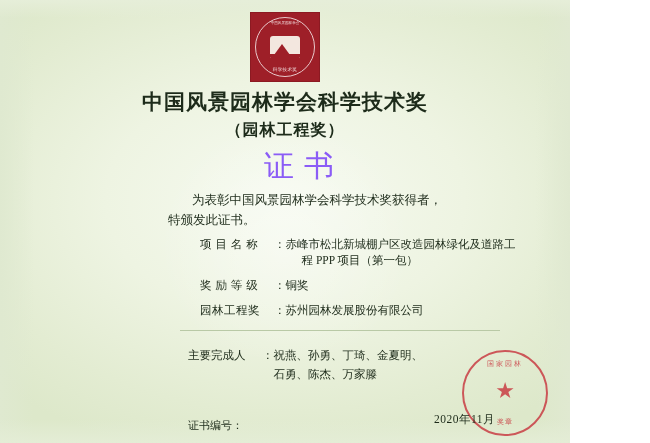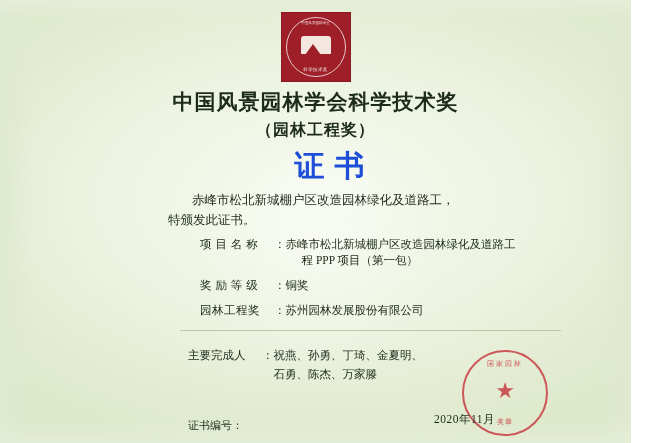--- a/index.html
+++ b/index.html
@@ -9,21 +9,21 @@
   body {
     width: 650px;
     height: 443px;
     overflow: hidden;
     font-family: "Liberation Serif", serif;
     background: #ffffff;
   }
 
   .page {
     position: relative;
-    width: 631px;
+    width: 570px;
     height: 443px;
     background: #eef3e4;
     overflow: hidden;
   }
 
   
   .paper-bg {
     position: absolute;
     inset: 0;
     background:
@@ -139,22 +139,22 @@
     font-weight: bold;
     color: #1d2b1a;
     letter-spacing: 1px;
   }
   .title-cert {
     position: absolute;
     top: 146px;
     left: 0; right: 0;
     text-align: center;
     font-size: 30px;
-    font-weight: bold;
-    color: #1d4ed8;
+    font-weight: normal;
+    color: #8b5cf6;
     letter-spacing: 10px;
     text-indent: 10px;
     padding-left: 28px;
   }
 
   
   .body-para {
     position: absolute;
     top: 190px;
     left: 168px;
@@ -312,21 +312,21 @@
         <div class="emblem-core"></div>
         <div class="emblem-bottom-text">科学技术奖</div>
       </div>
     </div>
 
     <div class="title-main">中国风景园林学会科学技术奖</div>
     <div class="title-sub">（园林工程奖）</div>
     <div class="title-cert">证书</div>
 
     <div class="body-para">
-      <div class="l1">赤峰市松北新城棚户区改造园林绿化及道路工，</div>
+      <div class="l1">为表彰中国风景园林学会科学技术奖获得者，</div>
       <div class="l2">特颁发此证书。</div>
     </div>
 
     <div class="fields">
 
       <div class="field-row">
         <div class="field-label">项 目 名 称</div>
         <div class="field-colon">：</div>
         <div class="field-value">
           <span>赤峰市松北新城棚户区改造园林绿化及道路工</span>

